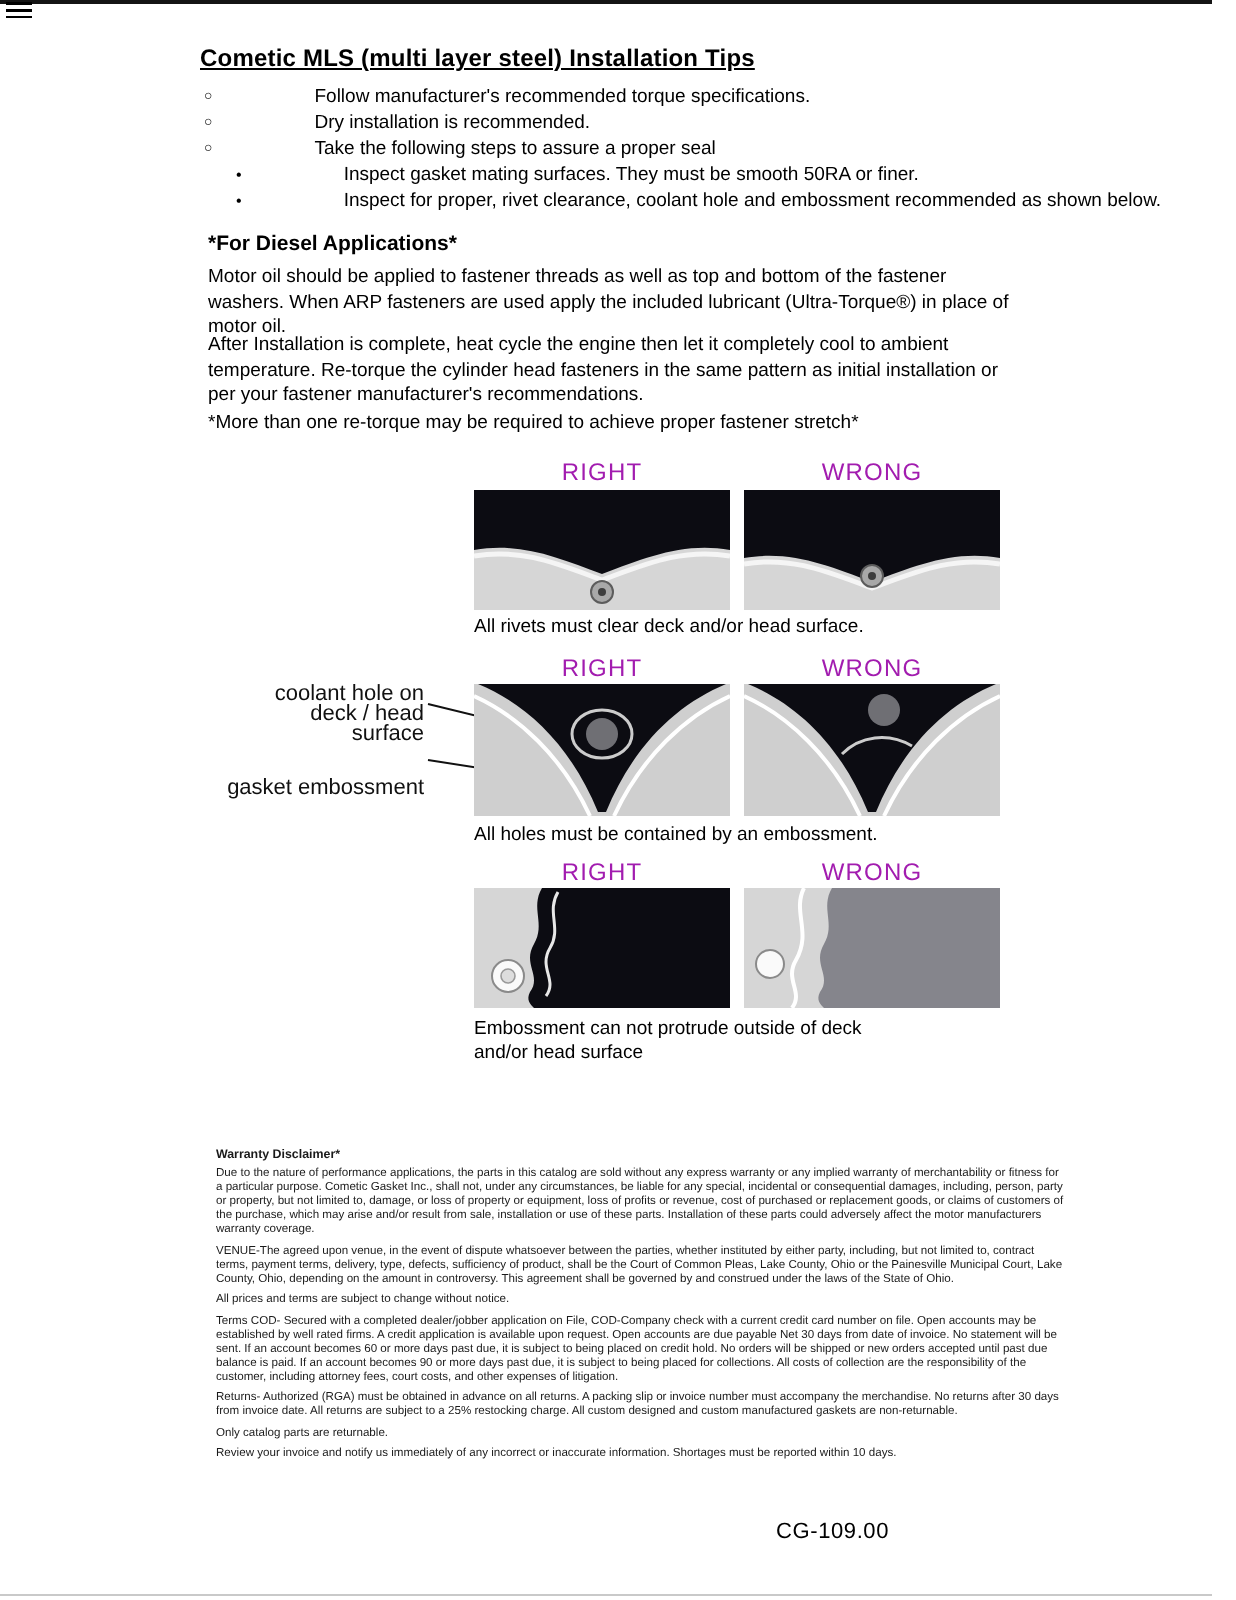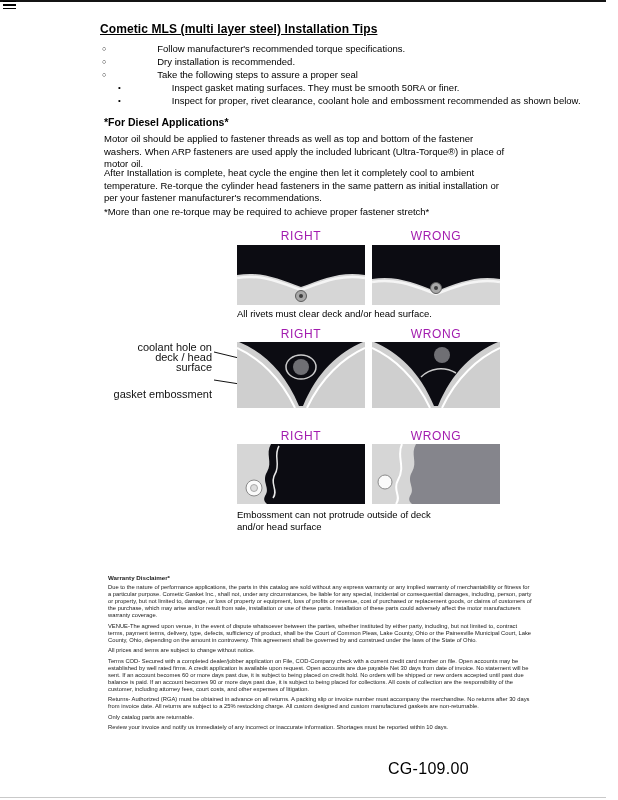--- a/index.html
+++ b/index.html
@@ -19,21 +19,21 @@
   .para{font-size:9.5px;line-height:12.5px;width:402px;}
   .diesel-heading{font-size:10.5px;font-weight:bold;}
   .col-label{width:128px;text-align:center;font-size:12px;letter-spacing:.6px;color:#a21caf;}
   .fig{width:128px;overflow:hidden;}
   .fig svg{display:block;}
   .caption{font-size:9.5px;line-height:12px;}
   .callout{font-size:11px;line-height:10px;text-align:right;color:#111;}
   .warranty{left:108px;top:574px;width:424px;font-size:5.8px;line-height:7px;color:#1a1a1a;}
   .warranty .w-head{font-size:6.2px;font-weight:bold;margin-bottom:3px;}
   .warranty p{margin:0 0 3.5px 0;}
-  .code{font-size:16px;letter-spacing:.3px;}
+  .code{font-size:11px;letter-spacing:.3px;}
 </style>
 </head>
 <body>
 
 <div class="page">
 
   <div class="abs top-rule"></div>
   <div class="abs corner-mark"></div>
 
   <div class="abs title">Cometic MLS (multi layer steel) Installation Tips</div>
@@ -116,20 +116,21 @@
   <div class="abs fig" style="left:372px;top:342px;">
     <svg width="128" height="66" viewBox="0 0 128 66">
       <rect width="128" height="66" fill="#cfcfcf"></rect>
       <path d="M2,0 C26,10 48,30 62,64 L66,64 C80,30 102,10 126,0 Z" fill="#0c0c12"></path>
       <path d="M0,6 C22,16 44,36 58,66" stroke="#ffffff" stroke-width="2" fill="none"></path>
       <path d="M128,6 C106,16 84,36 70,66" stroke="#ffffff" stroke-width="2" fill="none"></path>
       <circle cx="70" cy="13" r="8" fill="#6f6f74"></circle>
       <path d="M49,35 C58,26 72,24 84,31" stroke="#cccccc" stroke-width="1.5" fill="none"></path>
     </svg>
   </div>
+  <div class="abs caption" style="left:237px;top:412px;">All holes must be contained by an embossment.</div>
 
   <div class="abs col-label" style="left:237px;top:429px;">RIGHT</div>
   <div class="abs col-label" style="left:372px;top:429px;">WRONG</div>
 
   <div class="abs fig" style="left:237px;top:444px;">
     <svg width="128" height="60" viewBox="0 0 128 60">
       <rect width="128" height="60" fill="#d6d6d6"></rect>
       <path d="M34,0 C28,10 36,18 30,28 C24,38 34,44 28,52 C26,56 28,58 30,60 H128 V0 Z" fill="#0c0c12"></path>
       <path d="M42,2 C36,12 44,20 38,30 C32,40 42,46 36,54" stroke="#e8e8e8" stroke-width="1.5" fill="none"></path>
       <circle cx="17" cy="44" r="8" fill="#fafafa" stroke="#8a8a8a" stroke-width="1"></circle>

